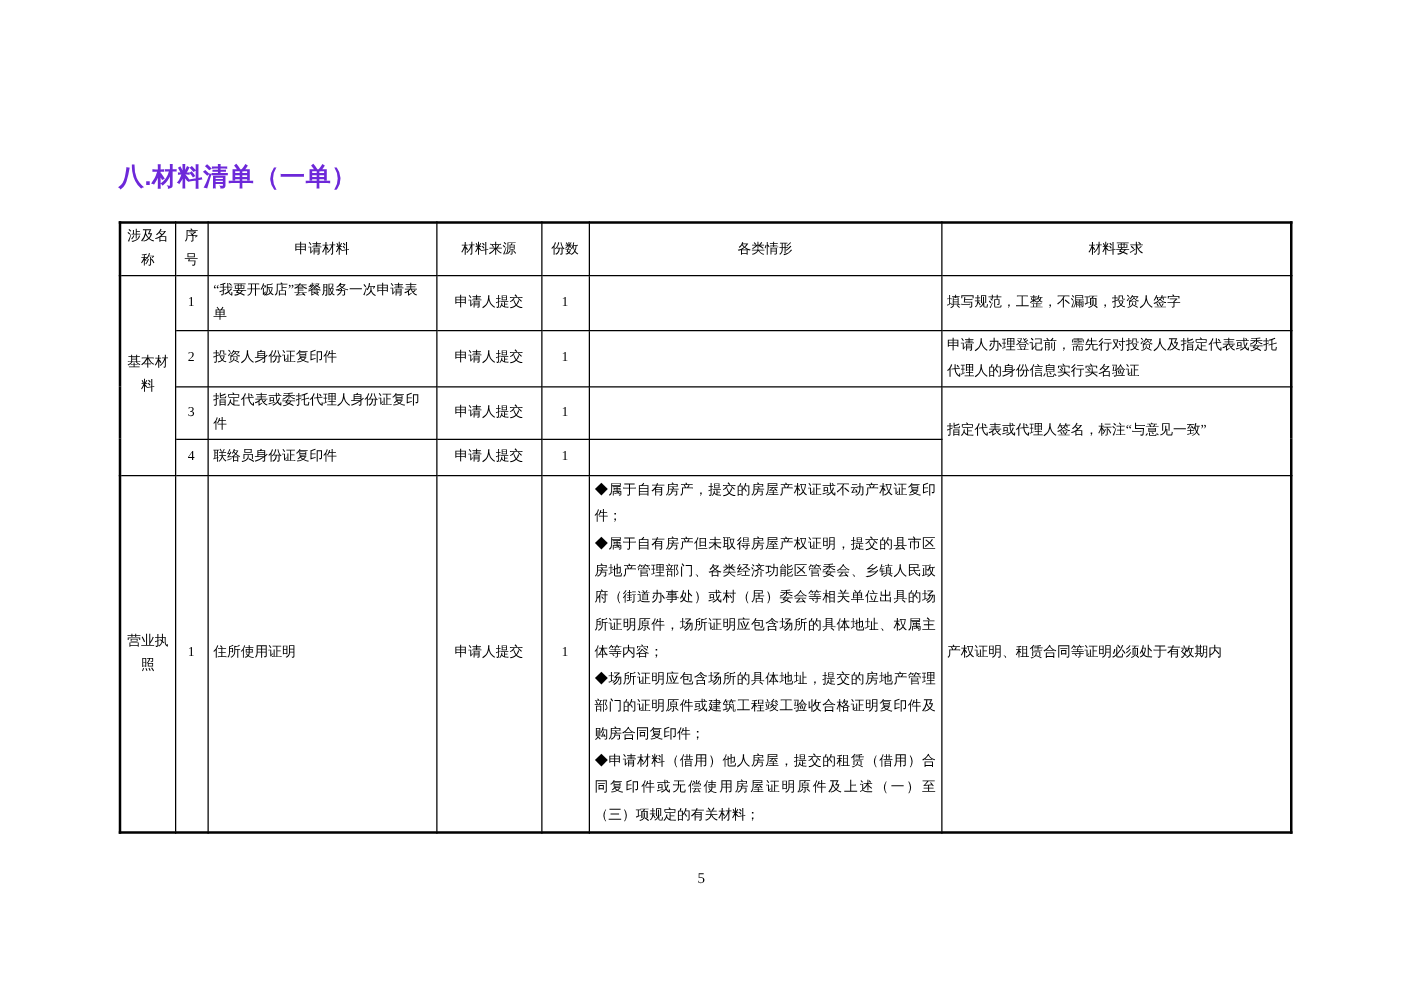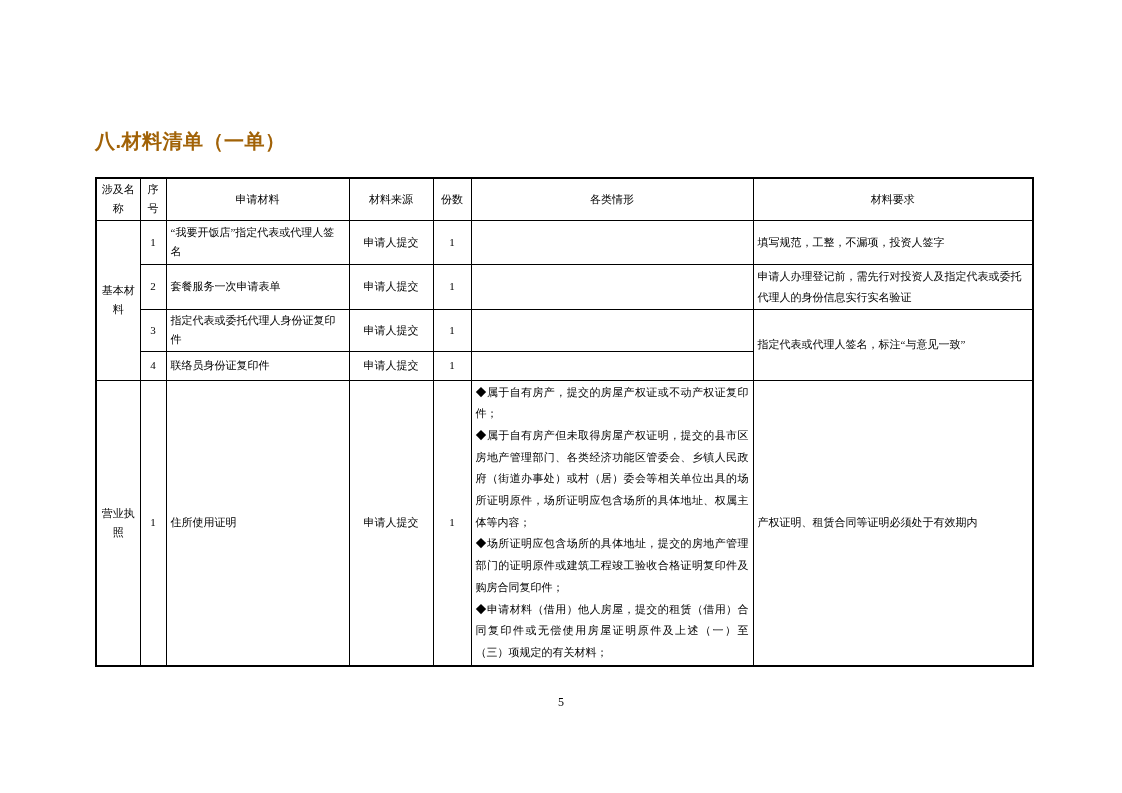--- a/index.html
+++ b/index.html
@@ -14,21 +14,21 @@
     overflow: hidden;
   }
   .doc-title {
     position: absolute;
     left: 95px;
     top: 128px;
     font-family: "Liberation Sans", sans-serif;
     font-weight: bold;
     font-size: 20px;
     letter-spacing: 0.5px;
-    color: #a16207;
+    color: #6d28d9;
   }
   table.materials {
     position: absolute;
     left: 95px;
     top: 177px;
     width: 937px;
     border-collapse: collapse;
     table-layout: fixed;
     border: 2px solid #000000;
     font-size: 11px;
@@ -96,29 +96,29 @@
         <th>份数</th>
         <th>各类情形</th>
         <th>材料要求</th>
       </tr>
     </thead>
     <tbody>
 
       <tr class="h-r1">
         <td class="c-center" rowspan="4">基本材料</td>
         <td class="c-center">1</td>
-        <td class="c-left">“我要开饭店”指定代表或代理人签名</td>
+        <td class="c-left">“我要开饭店”套餐服务一次申请表单</td>
         <td class="c-center">申请人提交</td>
         <td class="c-center">1</td>
         <td class="c-left"></td>
         <td class="c-left req-cell">填写规范，工整，不漏项，投资人签字</td>
       </tr>
       <tr class="h-r2">
         <td class="c-center">2</td>
-        <td class="c-left">套餐服务一次申请表单</td>
+        <td class="c-left">投资人身份证复印件</td>
         <td class="c-center">申请人提交</td>
         <td class="c-center">1</td>
         <td class="c-left"></td>
         <td class="c-left req-cell">申请人办理登记前，需先行对投资人及指定代表或委托代理人的身份信息实行实名验证</td>
       </tr>
       <tr class="h-r3">
         <td class="c-center">3</td>
         <td class="c-left">指定代表或委托代理人身份证复印件</td>
         <td class="c-center">申请人提交</td>
         <td class="c-center">1</td>

